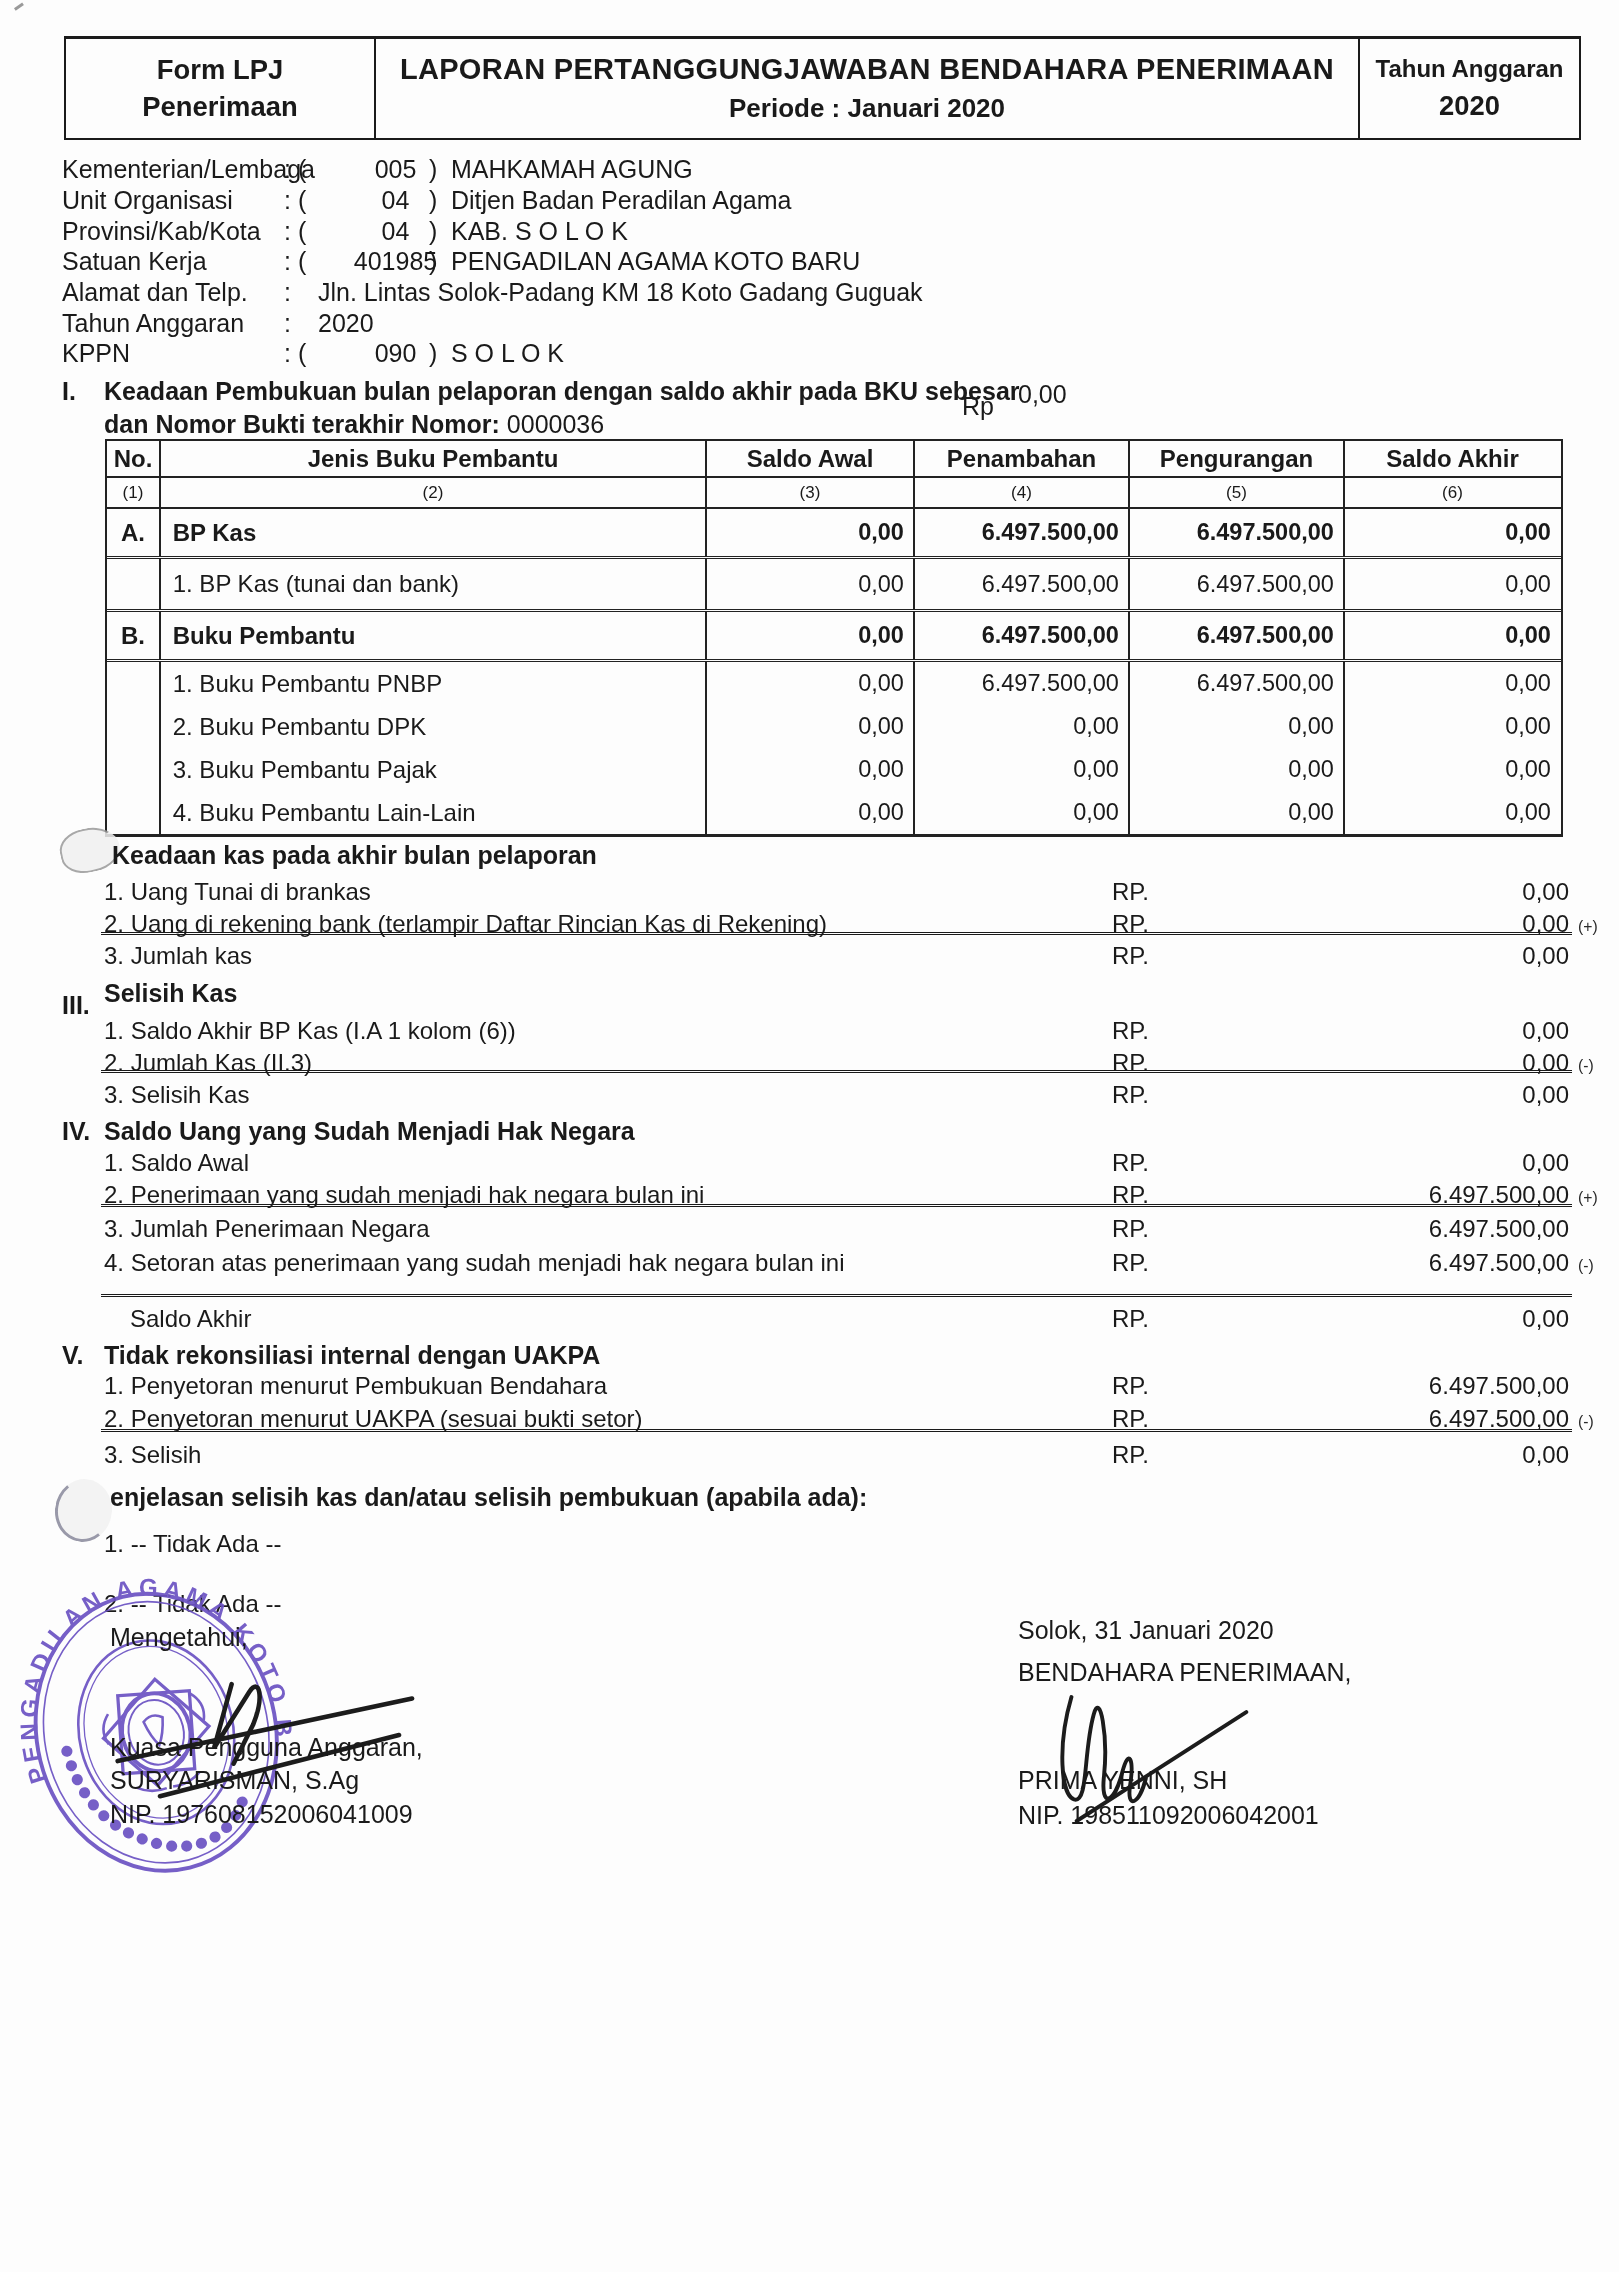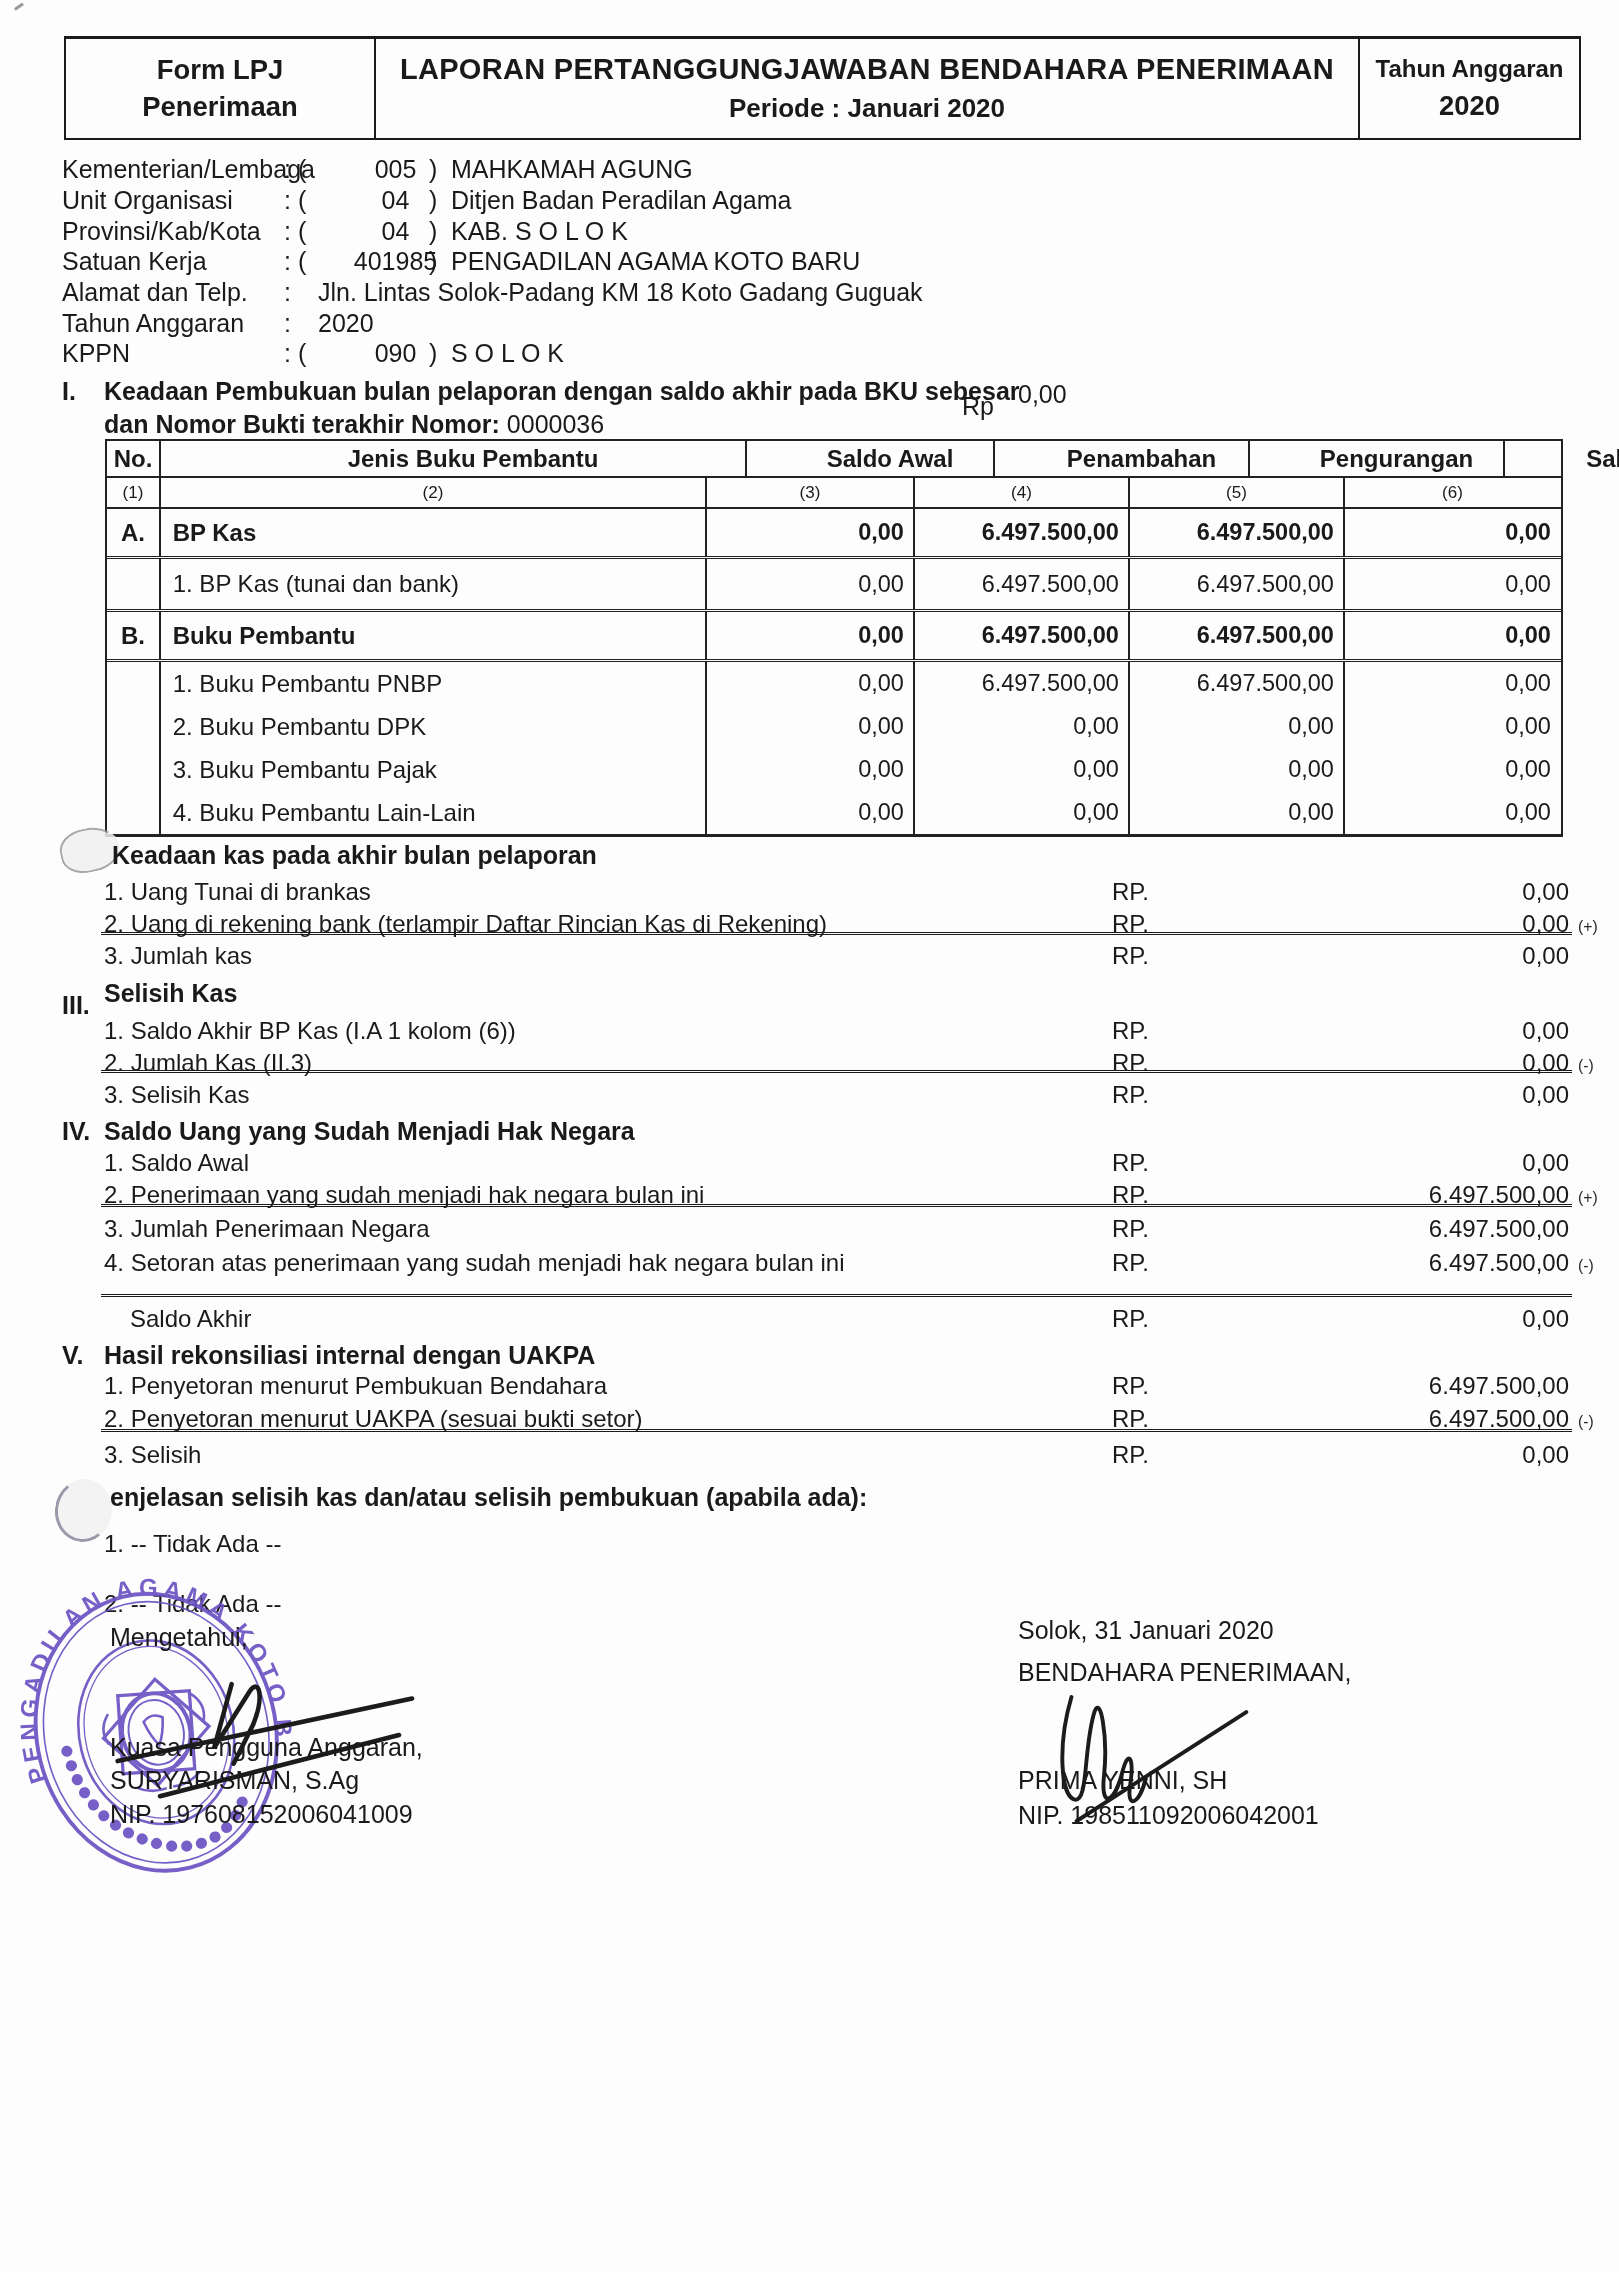--- a/index.html
+++ b/index.html
@@ -32,21 +32,21 @@
   .sec1-num{left:62px;top:377px;font-size:25px;font-weight:bold;}
   .sec1-l1{left:104px;top:377px;font-size:25px;font-weight:bold;}
   .sec1-rp{left:962px;top:392px;font-size:25px;}
   .sec1-amt{left:1018px;top:380px;font-size:25px;}
   .sec1-l2{left:104px;top:410px;font-size:25px;}
   
   .tbl{left:105px;top:439px;width:1454px;border:2px solid #222;border-bottom-width:3.9px;}
   .trow{display:grid;grid-template-columns:54px 546px 208px 215px 215px 215px;}
   .trow>div{border-right:2px solid #222;display:flex;align-items:center;overflow:hidden;}
   .trow>div:last-child{border-right:none;}
-  .th{height:35px;border-bottom:2px solid #222;gap:40px;}
+  .th{height:35px;border-bottom:2px solid #222;}
   .th>div{justify-content:center;font-weight:bold;font-size:24px;}
   .tn{height:29px;border-bottom:2.6px solid #222;}
   .tn>div{justify-content:center;font-size:17px;}
   .rA{height:47px;border-bottom:3.9px double #222;}
   .rS1{height:50px;border-bottom:3.9px double #222;}
   .rB{height:47px;border-bottom:3.9px double #222;}
   .rP{height:43px;}
   .cell-no{justify-content:center !important;font-size:24px;}
   .cell-name{padding-left:11.7px;font-size:24px;}
   .cell-amt{justify-content:flex-end !important;padding-right:9.1px;font-size:23.5px;}
@@ -293,21 +293,21 @@
     <span class="sfx">(-)</span>
   </div>
   <div class="rule" style="top:1294px;"></div>
   <div class="item" style="top:1305px;">
     <span class="lab-ind">Saldo Akhir</span>
     <span class="rp">RP.</span>
     <span class="amt">0,00</span>
   </div>
 
   <div class="h-num" style="top:1341px;">V.</div>
-  <div class="h-title" style="top:1341px;">Hasil rekonsiliasi internal dengan UAKPA</div>
+  <div class="h-title" style="top:1341px;">Tidak rekonsiliasi internal dengan UAKPA</div>
   <div class="item" style="top:1372px;">
     <span class="lab">1. Penyetoran menurut Pembukuan Bendahara</span>
     <span class="rp">RP.</span>
     <span class="amt">6.497.500,00</span>
   </div>
   <div class="item" style="top:1405px;">
     <span class="lab">2. Penyetoran menurut UAKPA (sesuai bukti setor)</span>
     <span class="rp">RP.</span>
     <span class="amt">6.497.500,00</span>
     <span class="sfx">(-)</span>

